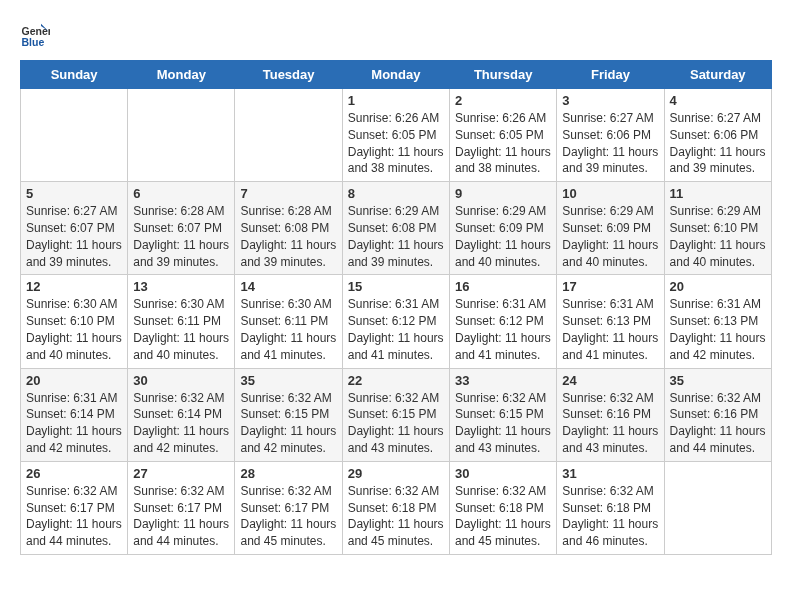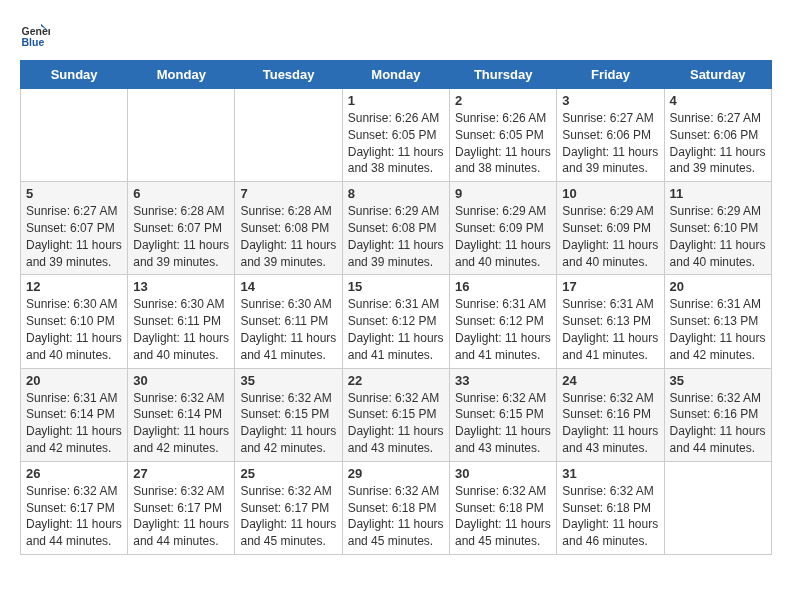--- a/index.html
+++ b/index.html
@@ -226,21 +226,21 @@
       <tr>
         <td>
           <span class="day-number">26</span>
           <div class="day-info">Sunrise: 6:32 AM<br>Sunset: 6:17 PM<br>Daylight: 11 hours and 44 minutes.</div>
         </td>
         <td>
           <span class="day-number">27</span>
           <div class="day-info">Sunrise: 6:32 AM<br>Sunset: 6:17 PM<br>Daylight: 11 hours and 44 minutes.</div>
         </td>
         <td>
-          <span class="day-number">25</span>
+          <span class="day-number">28</span>
           <div class="day-info">Sunrise: 6:32 AM<br>Sunset: 6:17 PM<br>Daylight: 11 hours and 45 minutes.</div>
         </td>
         <td>
           <span class="day-number">29</span>
           <div class="day-info">Sunrise: 6:32 AM<br>Sunset: 6:18 PM<br>Daylight: 11 hours and 45 minutes.</div>
         </td>
         <td>
           <span class="day-number">30</span>
           <div class="day-info">Sunrise: 6:32 AM<br>Sunset: 6:18 PM<br>Daylight: 11 hours and 45 minutes.</div>
         </td>

